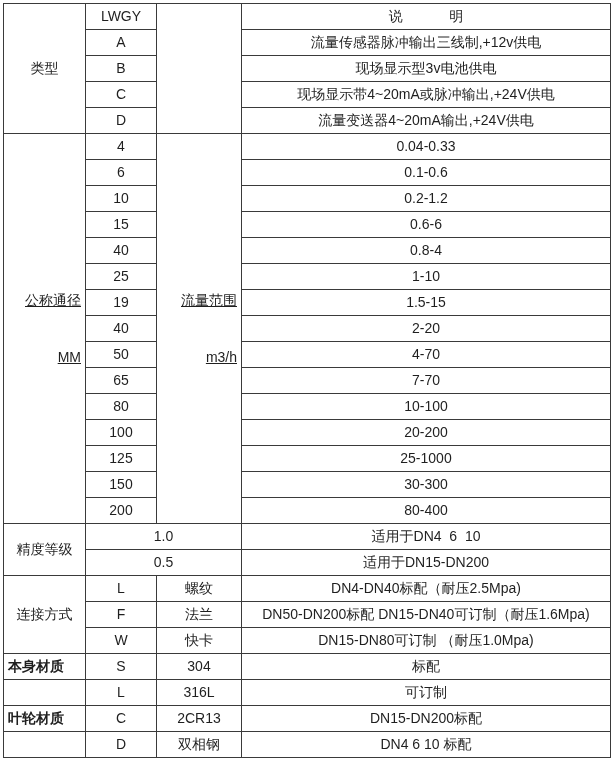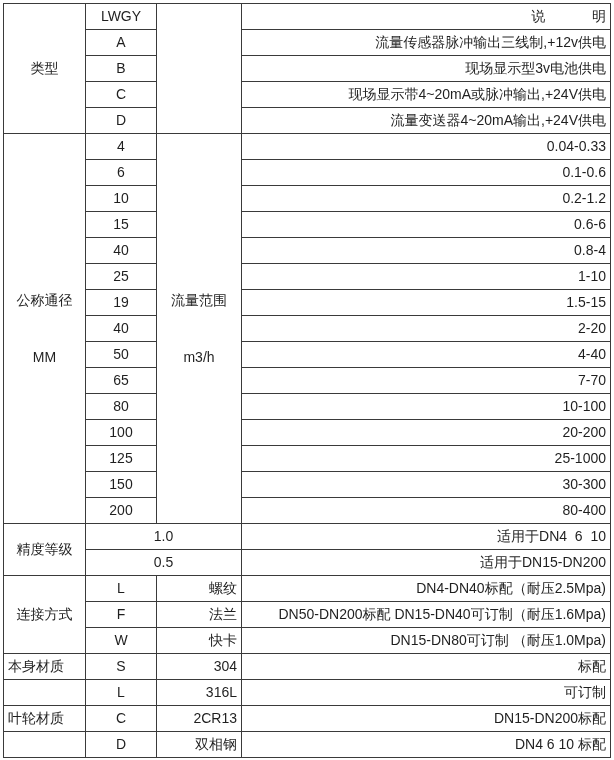--- a/index.html
+++ b/index.html
@@ -23,23 +23,23 @@
     border: 1px solid #3a3a3a;
     height: 25px;
     padding: 0 4px;
     font-size: 14px;
     line-height: 1.2;
     vertical-align: middle;
     overflow: hidden;
     white-space: pre;
   }
   td.center { text-align: center; }
-  td.left   { text-align: right; }
-  td.lbl-left { text-align: left; padding: 0 2px; }
-  .two-line div { line-height: 24px; text-align: center; }
+  td.left   { text-align: center; }
+  td.lbl-left { text-align: left; padding: 0 2px; font-weight: bold; }
+  .two-line div { line-height: 24px; text-align: right; text-decoration: underline; }
 </style>
 </head>
 <body>
 
 <div class="table-wrap">
   <table class="spec">
     <colgroup>
       <col style="width:82px">
       <col style="width:71px">
       <col style="width:85px">
@@ -105,21 +105,21 @@
     <tr>
       <td class="center">19</td>
       <td class="left">1.5-15</td>
     </tr>
     <tr>
       <td class="center">40</td>
       <td class="left">2-20</td>
     </tr>
     <tr>
       <td class="center">50</td>
-      <td class="left">4-40</td>
+      <td class="left">4-70</td>
     </tr>
     <tr>
       <td class="center">65</td>
       <td class="left">7-70</td>
     </tr>
     <tr>
       <td class="center">80</td>
       <td class="left">10-100</td>
     </tr>
     <tr>

